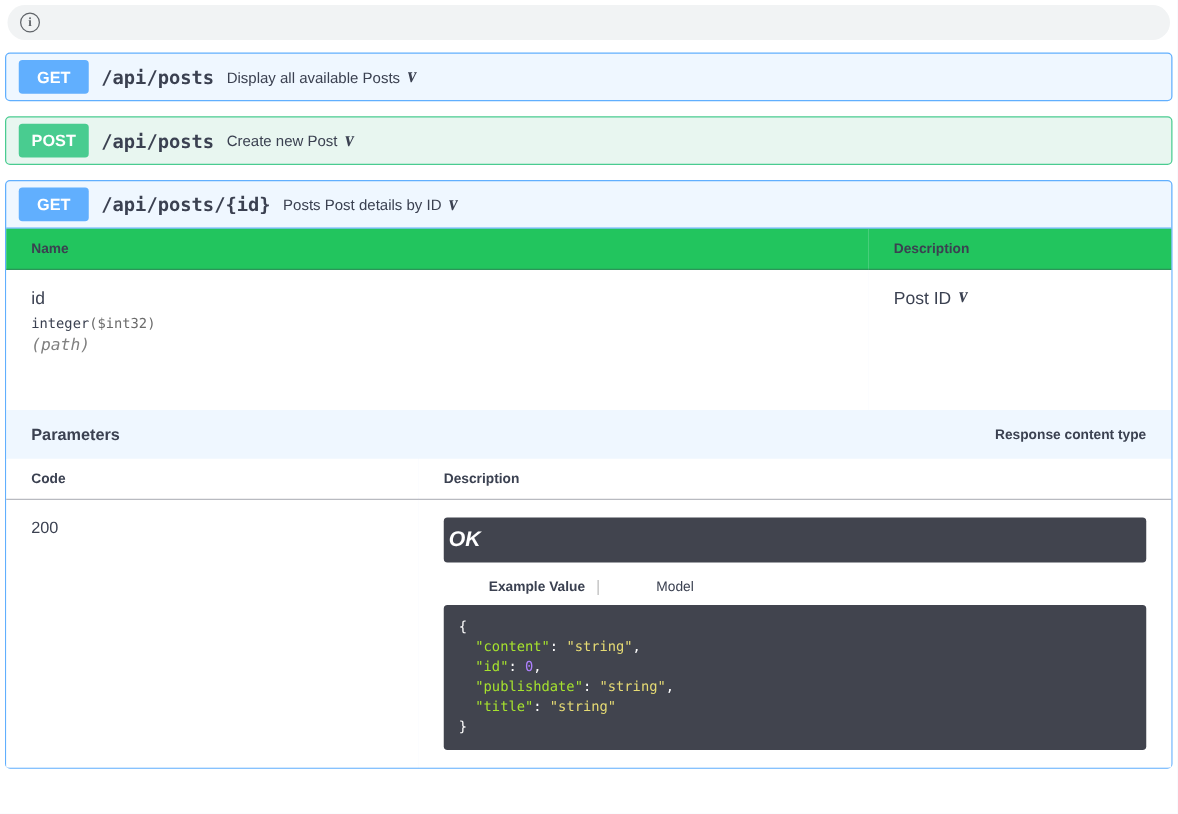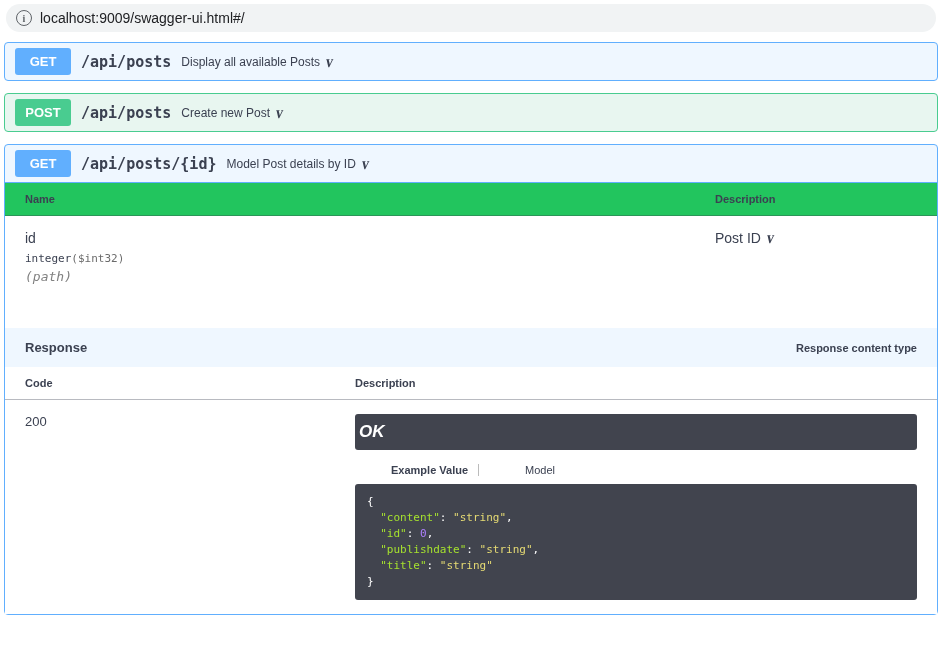--- a/index.html
+++ b/index.html
@@ -192,21 +192,20 @@
     .code-block .key { color: #a6e22e; }
     .code-block .str { color: #e6db74; }
     .code-block .num { color: #ae81ff; }
     .params-body { padding-bottom: 20px; }
   </style>
 </head>
 <body>
 
 <div class="address-bar">
   <span class="info-icon">i</span>
-  <span class="url">localhost:9009/swagger-ui.html#/</span>
 </div>
 
 <div class="opblock opblock-get">
   <div class="opblock-summary">
     <span class="opblock-method">GET</span>
     <span class="opblock-path">/api/posts</span>
     <span class="opblock-desc">
       <span>Display all available Posts</span>
         <span class="checkmark">v</span>
     </span>
@@ -222,21 +221,21 @@
         <span class="checkmark">v</span>
     </span>
   </div>
 </div>
 
 <div class="opblock opblock-get opblock-expanded">
   <div class="opblock-summary">
     <span class="opblock-method">GET</span>
     <span class="opblock-path">/api/posts/{id}</span>
     <span class="opblock-desc">
-      <span>Model Post details by ID</span> 
+      <span>Posts Post details by ID</span> 
         <span class="checkmark">v</span>
     </span>
   </div>
 
 
   <table class="table">
     <thead>
       <tr>
         <th class="col-param-name">Name</th>
         <th>Description</th>
@@ -256,21 +255,21 @@
           <span class="param-desc">
             <span>Post ID</span> 
               <span class="checkmark">v</span>
           </span>
         </td>
       </tr>
     </tbody>
   </table>
 
   <div class="section-header">
-    <h4>Response</h4>
+    <h4>Parameters</h4>
     <span class="response-ct">Response content type</span>
   </div>
 
   <table class="table response-table">
     <thead>
       <tr>
         <th class="col-code">Code</th>
         <th>Description</th>
       </tr>
     </thead>

